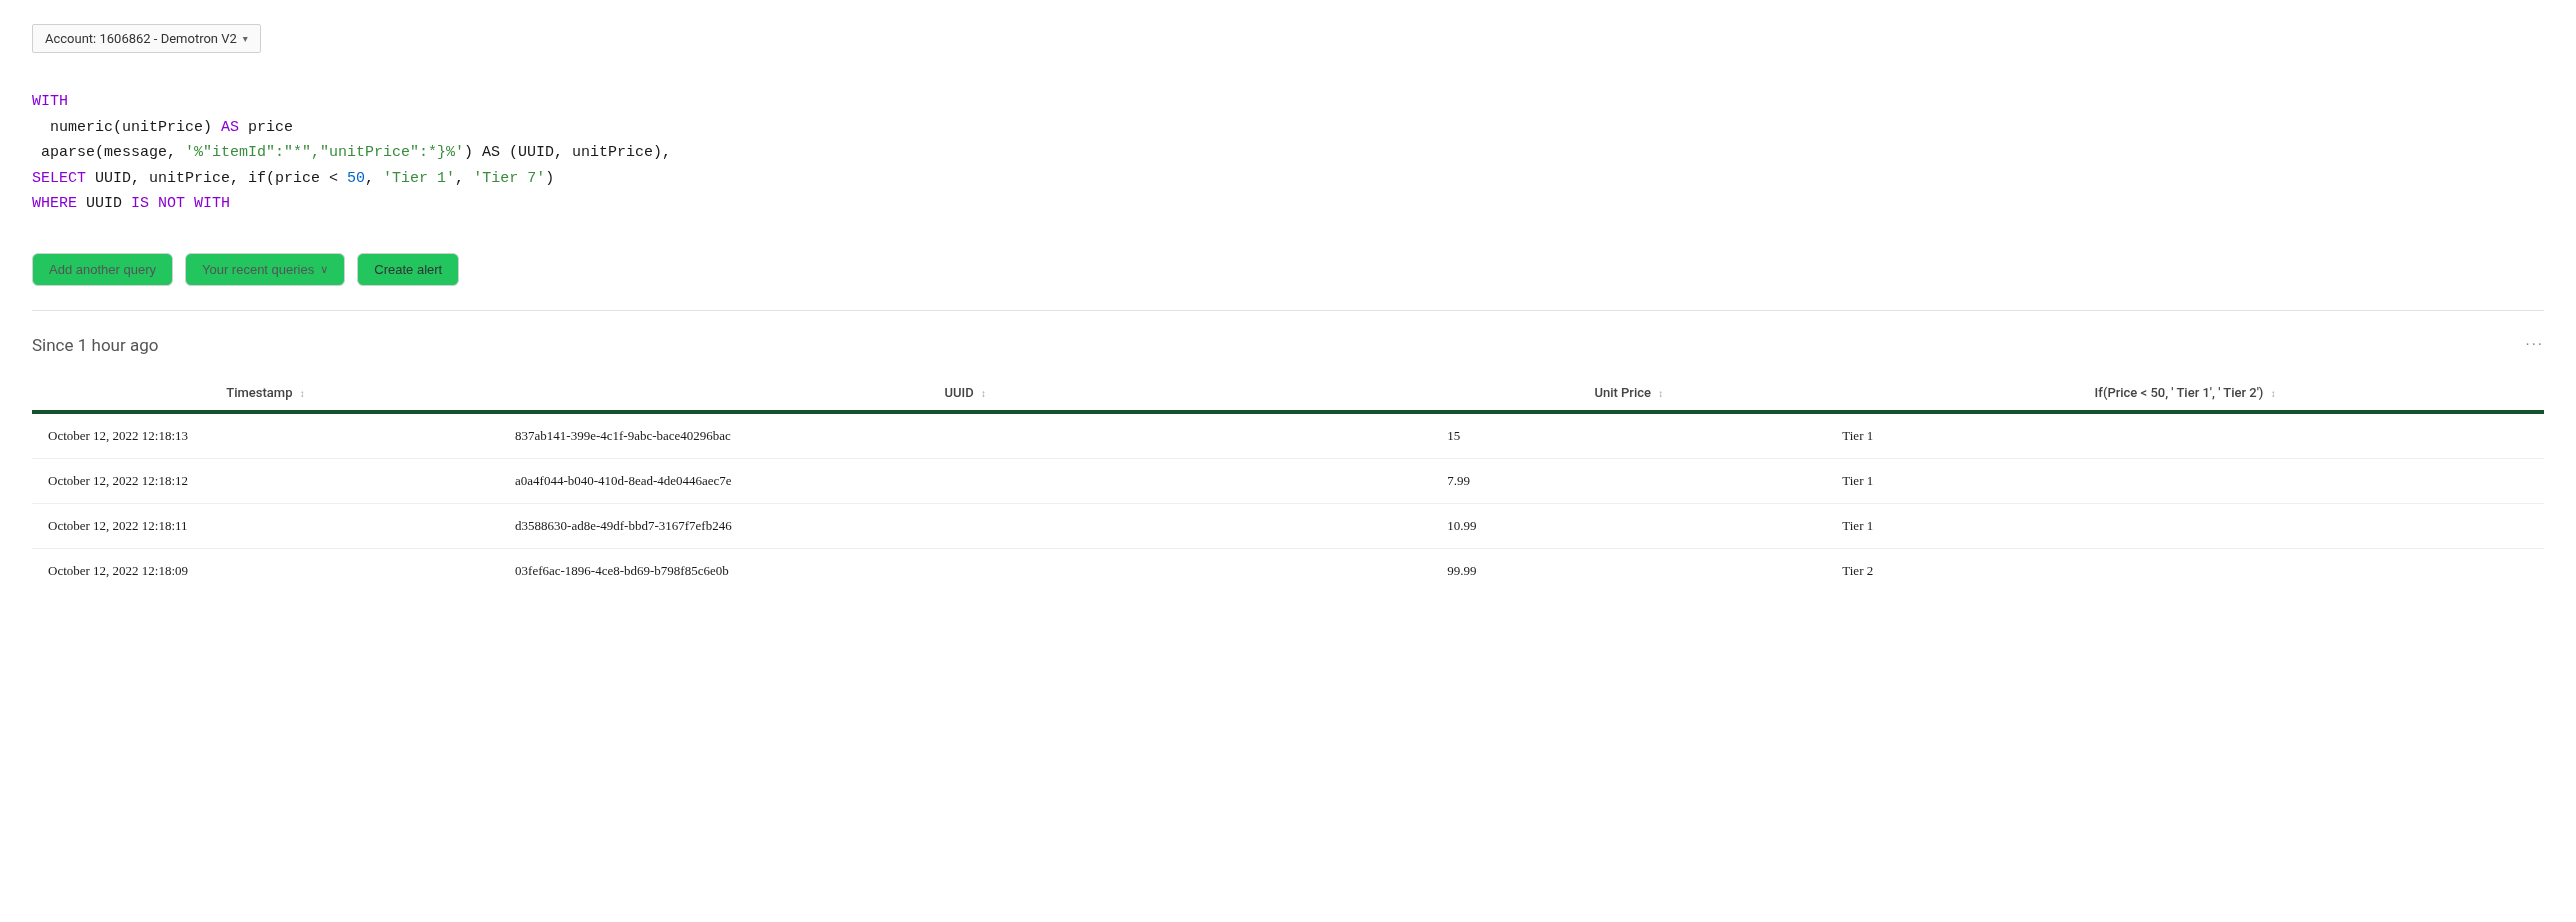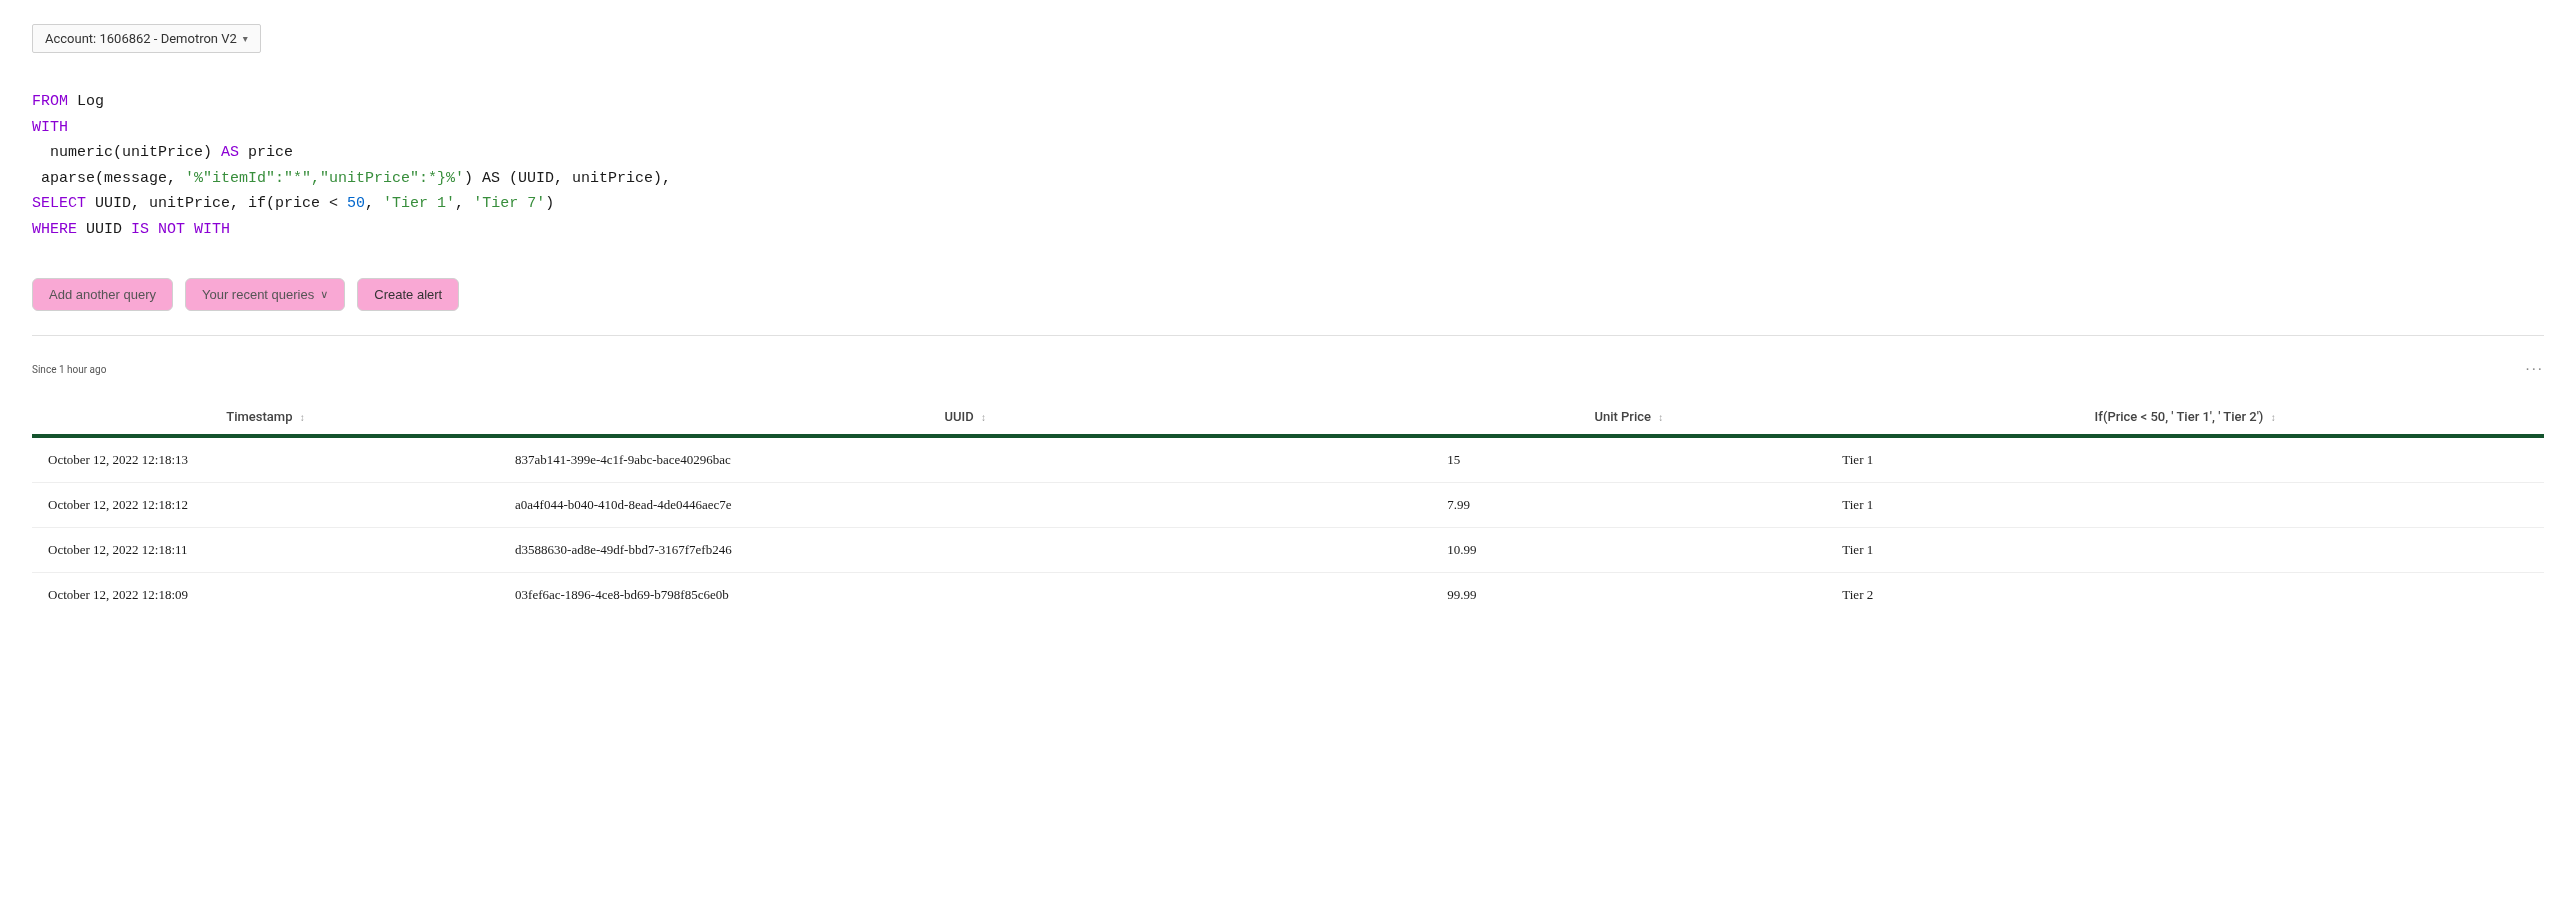--- a/index.html
+++ b/index.html
@@ -67,21 +67,21 @@
 
     .btn {
       display: inline-flex;
       align-items: center;
       gap: 6px;
       padding: 8px 16px;
       border-radius: 6px;
       font-size: 13px;
       cursor: pointer;
       border: 1px solid #d0d0d0;
-      background: #f9a8d4;
+      background: #22c55e;
       color: #333;
       font-weight: 400;
     }
 
     .btn-ghost {
       border-color: #d0d0d0;
       color: #555;
     }
 
     .btn-outline {
@@ -97,21 +97,21 @@
     }
 
     .results-meta {
       display: flex;
       align-items: center;
       justify-content: space-between;
       margin-bottom: 20px;
     }
 
     .results-time {
-      font-size: 10px;
+      font-size: 17px;
       color: #555;
     }
 
     .results-more {
       font-size: 16px;
       color: #888;
       cursor: pointer;
       letter-spacing: 2px;
     }
 
@@ -161,23 +161,20 @@
 
   
   <div class="account-selector">
     <span>Account: 1606862 - Demotron V2</span>
     <span class="chevron">▾</span>
   </div>
 
   
   <div class="query-editor">
 
-    <div>
-      <span class="kw-purple">FROM</span><span class="text-normal"> Log</span>
-    </div>
 
     <div>
       <span class="kw-purple">WITH</span>
     </div>
 
     <div>
       <span class="text-normal">&nbsp;&nbsp;numeric(unitPrice) </span><span class="kw-purple">AS</span><span class="text-normal"> price</span>
     </div>
 
     <div>

